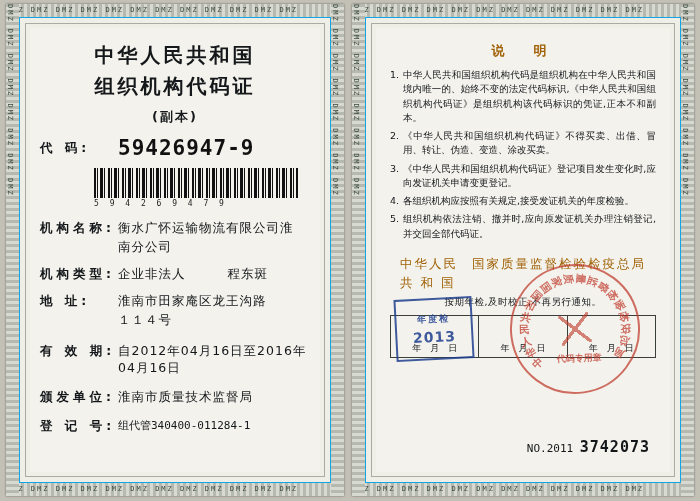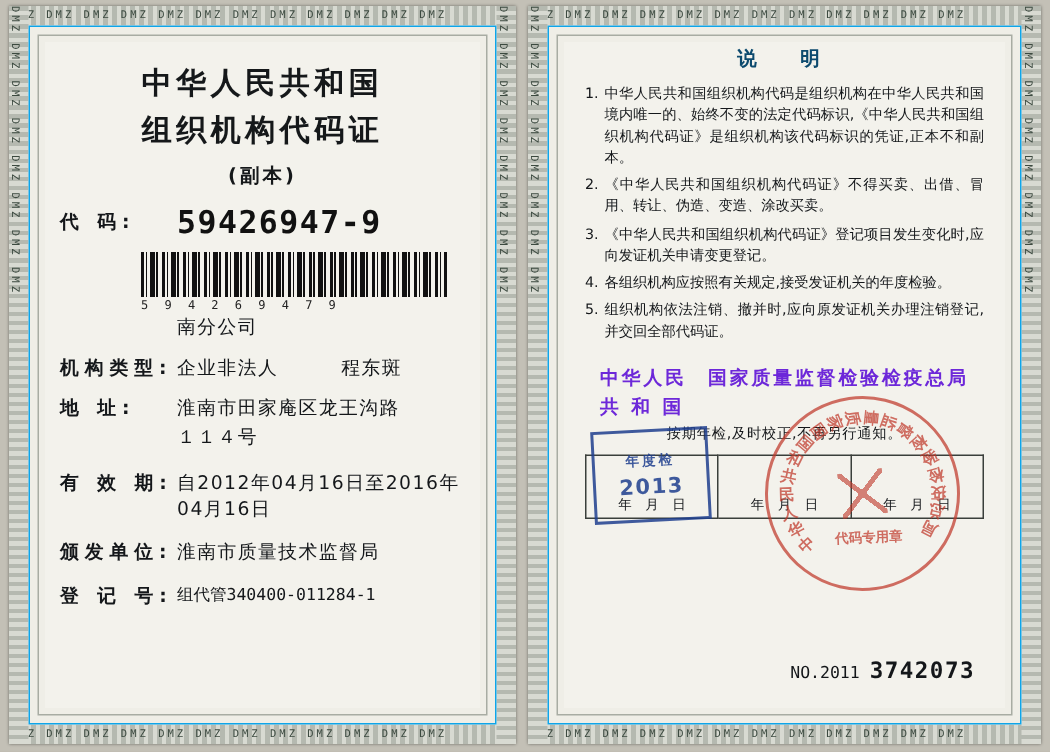--- a/index.html
+++ b/index.html
@@ -110,33 +110,33 @@
   .r-issuer{margin-top:12px;}
   .r-reg{margin-top:12px;}
   .mono-small{
     font-family:"DejaVu Sans Mono","Liberation Mono",monospace;
     font-size:11px;letter-spacing:0px;
   }
 
   
   .notice-title{
     text-align:center;font-size:13px;font-weight:bold;
-    letter-spacing:8px;color:#0c4a6e;margin-top:2px;
+    letter-spacing:8px;color:#a16207;margin-top:14px;
   }
   .notice-list{
     margin:8px 14px 0 14px;padding:0;list-style:none;
     font-size:9.5px;line-height:1.5;color:#14171a;text-align:justify;
   }
   .notice-list li{margin-bottom:4px;display:flex;}
   .notice-list .num{flex:0 0 auto;width:13px;}
   .notice-list .txt{flex:1 1 auto;}
 
   .org-block{
     margin-top:14px;display:flex;justify-content:center;
-    font-size:12.5px;font-weight:bold;letter-spacing:2px;color:#6d28d9;
+    font-size:12.5px;font-weight:normal;letter-spacing:2px;color:#a16207;
   }
   .org-left{width:72px;line-height:1.5;}
   .org-right{line-height:1.5;text-align:center;}
 
   .seal{
     position:absolute;right:30px;top:236px;
     width:126px;height:126px;border-radius:50%;
     border:2.5px solid #c0392b;
     color:#c0392b;opacity:.72;
     transform:rotate(-8deg);
@@ -220,20 +220,24 @@
         <div class="title-cn t3">(副本)</div>
 
         <div class="row code-row">
           <div class="lab">代    码:</div>
           <div class="val code-val">59426947-9</div>
         </div>
 
         <div class="barcode"></div>
         <div class="barnum">5 9 4 2 6 9 4 7 9</div>
 
+        <div class="row r-name">
+          <div class="lab">机构名称:</div>
+          <div class="val">衡水广怀运输物流有限公司淮</div>
+        </div>
         <div class="row r-name2">
           <div class="lab"></div>
           <div class="val">南分公司</div>
         </div>
 
         <div class="row r-type">
           <div class="lab">机构类型:</div>
           <div class="val">企业非法人</div>
           <div class="val">程东斑</div>
         </div>

